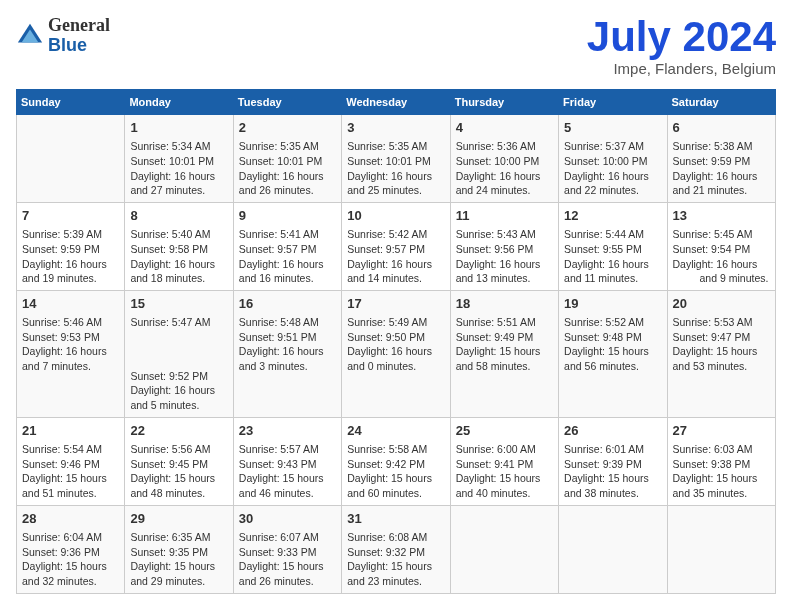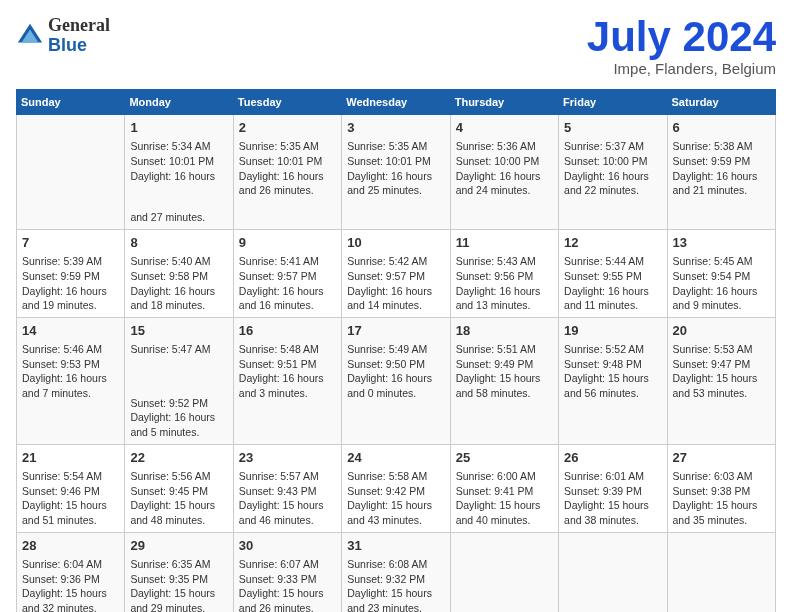--- a/index.html
+++ b/index.html
@@ -128,21 +128,21 @@
       </tr>
   </thead>
   <tbody id="calendar-body">
   <tr>
         <td class="empty-cell"></td>
         <td>
           <span class="day-number">1</span>
           <span style="display: block;">Sunrise: 5:34 AM</span>
           <span style="display: block;">Sunset: 10:01 PM</span>
           <span style="display: block;">Daylight: 16 hours</span>
-          <span style="display: block; margin-top: 27px;">and 27 minutes.</span>
+          <span style="display: block;">and 27 minutes.</span>
         </td>
         <td>
           <span class="day-number">2</span>
           <span style="display: block;">Sunrise: 5:35 AM</span>
           <span style="display: block;">Sunset: 10:01 PM</span>
           <span style="display: block;">Daylight: 16 hours</span>
           <span style="display: block;">and 26 minutes.</span>
         </td>
         <td>
           <span class="day-number">3</span>
@@ -214,21 +214,21 @@
           <span style="display: block;">Sunrise: 5:44 AM</span>
           <span style="display: block;">Sunset: 9:55 PM</span>
           <span style="display: block;">Daylight: 16 hours</span>
           <span style="display: block;">and 11 minutes.</span>
         </td>
         <td>
           <span class="day-number">13</span>
           <span style="display: block;">Sunrise: 5:45 AM</span>
           <span style="display: block;">Sunset: 9:54 PM</span>
           <span style="display: block;">Daylight: 16 hours</span>
-          <span style="display: block;">and 9 minutes.</span>
+          <span style="display: block; margin-left: 27px;">and 9 minutes.</span>
         </td>
       </tr>
       <tr>
         <td>
           <span class="day-number">14</span>
           <span style="display: block;">Sunrise: 5:46 AM</span>
           <span style="display: block;">Sunset: 9:53 PM</span>
           <span style="display: block;">Daylight: 16 hours</span>
           <span style="display: block;">and 7 minutes.</span>
         </td>
@@ -295,21 +295,21 @@
           <span style="display: block;">Sunrise: 5:57 AM</span>
           <span style="display: block;">Sunset: 9:43 PM</span>
           <span style="display: block;">Daylight: 15 hours</span>
           <span style="display: block;">and 46 minutes.</span>
         </td>
         <td>
           <span class="day-number">24</span>
           <span style="display: block;">Sunrise: 5:58 AM</span>
           <span style="display: block;">Sunset: 9:42 PM</span>
           <span style="display: block;">Daylight: 15 hours</span>
-          <span style="display: block;">and 43 minutes.</span>
+          <span style="display: block;">and 60 minutes.</span>
         </td>
         <td>
           <span class="day-number">25</span>
           <span style="display: block;">Sunrise: 6:00 AM</span>
           <span style="display: block;">Sunset: 9:41 PM</span>
           <span style="display: block;">Daylight: 15 hours</span>
           <span style="display: block;">and 40 minutes.</span>
         </td>
         <td>
           <span class="day-number">26</span>

